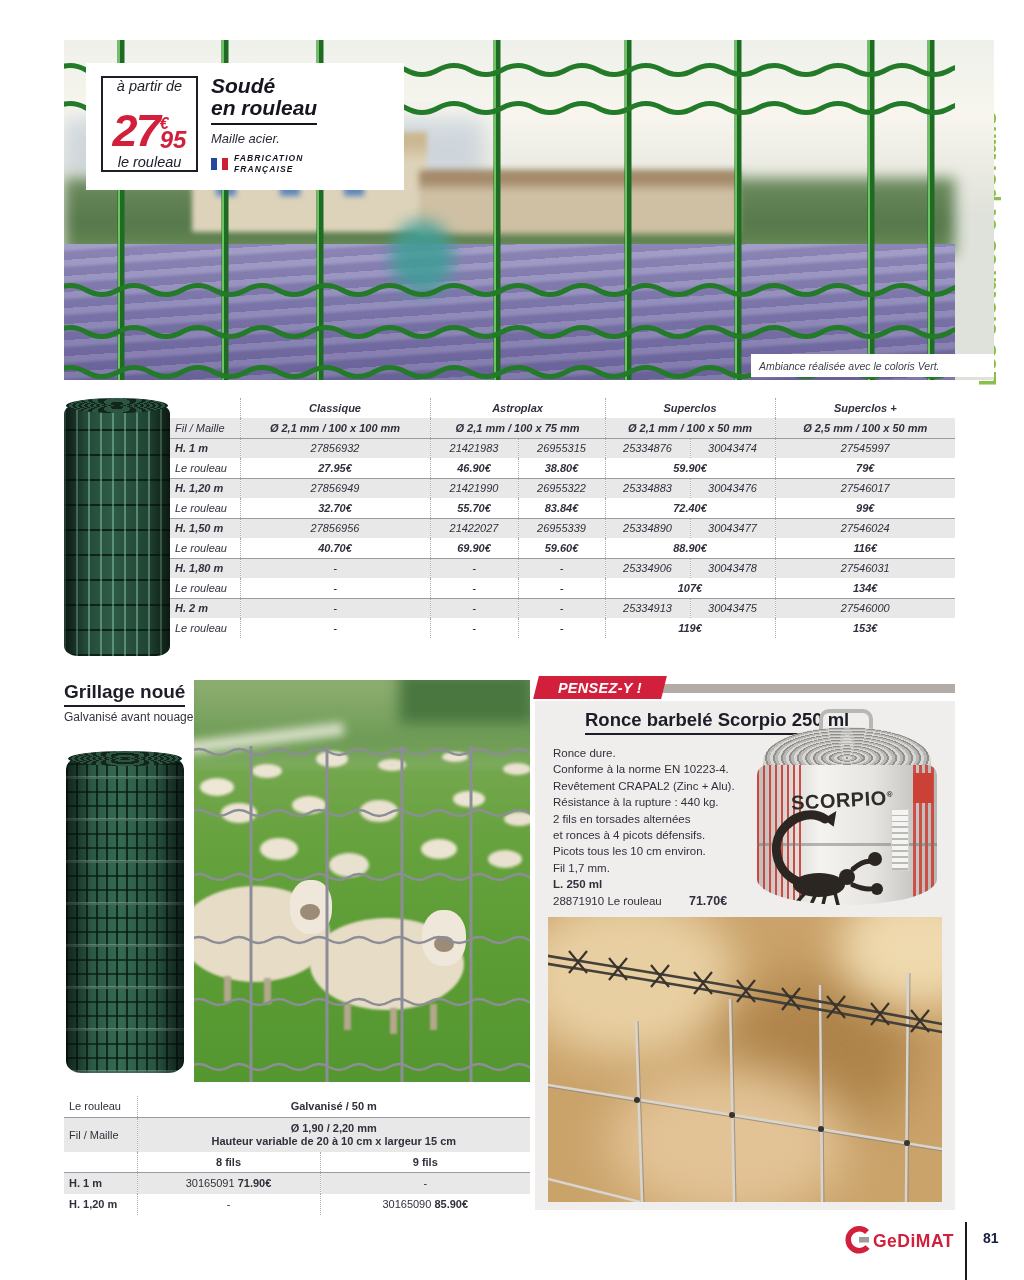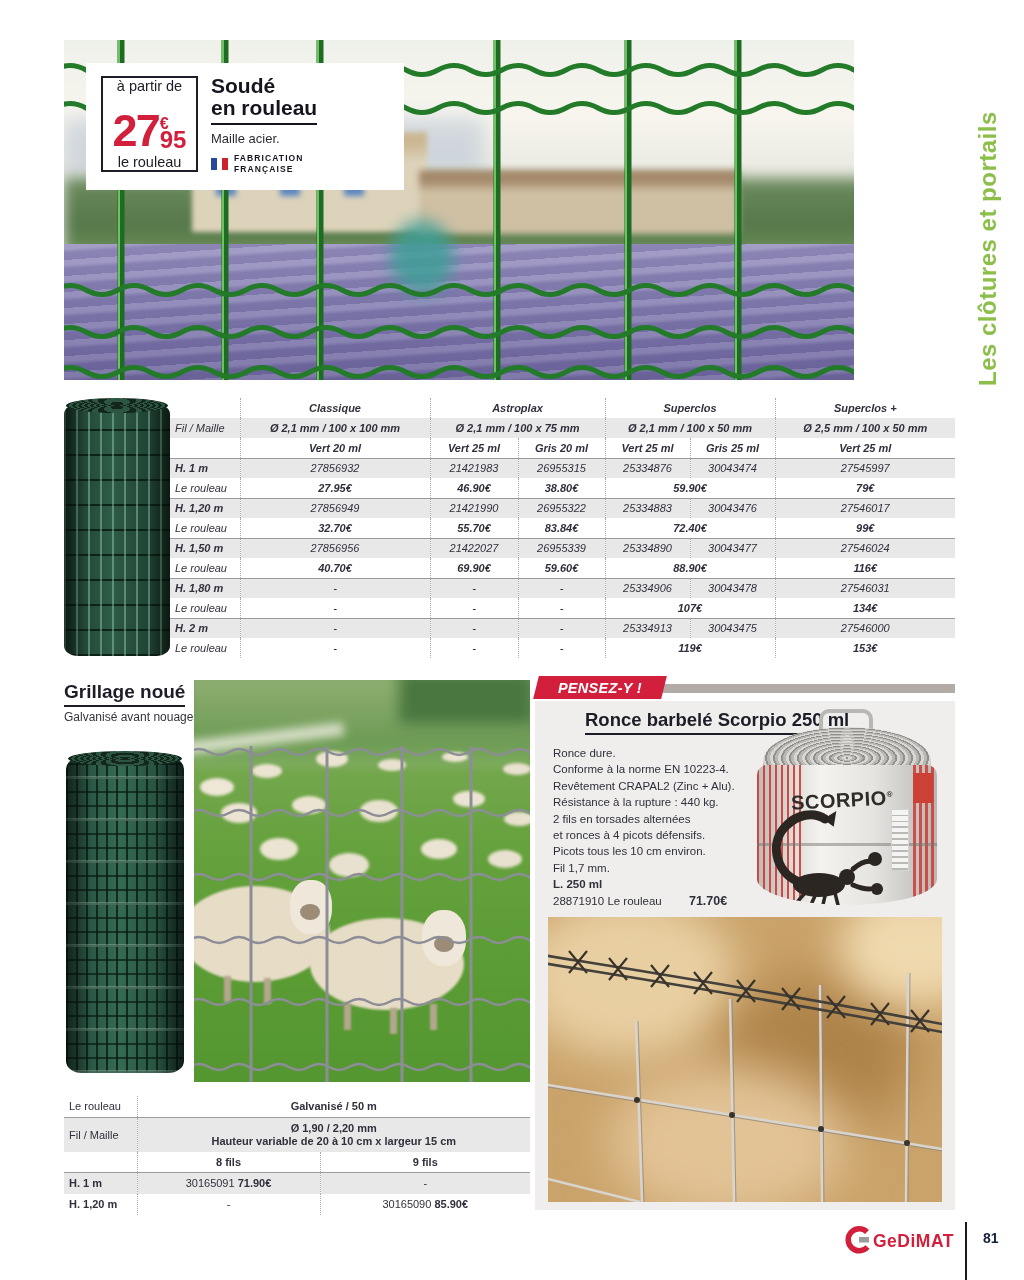--- a/index.html
+++ b/index.html
@@ -7,21 +7,21 @@
     --dot:#a9a9b2; --line:#9b9ba4; --green:#8cbf4a; --taupe:#b3aca6;
   }
   *{box-sizing:border-box; margin:0; padding:0;}
   body{width:1024px;height:1280px;background:#fff;font-family:"Liberation Sans","DejaVu Sans",sans-serif;position:relative;overflow:hidden;}
 
   
   .side-label{position:absolute;top:26px;left:974px;height:360px;writing-mode:vertical-rl;transform:rotate(180deg);
     font-size:24px;font-weight:800;color:var(--green);letter-spacing:.5px;white-space:nowrap;}
 
   
-  .hero{position:absolute;left:64px;top:40px;width:790px;height:340px;overflow:hidden;background:linear-gradient(180deg,#eef1ea 0%,#f7f5ee 22%,#e9e9e1 40%,#dfe2da 52%);}
+  .hero{position:absolute;left:64px;top:40px;width:930px;height:340px;overflow:hidden;background:linear-gradient(180deg,#eef1ea 0%,#f7f5ee 22%,#e9e9e1 40%,#dfe2da 52%);font-style:italic;}
   .hero .hills{position:absolute;left:0;top:78px;width:420px;height:60px;background:#bfcad6;filter:blur(10px);opacity:.65;}
   .hero .trees{position:absolute;left:0;top:138px;width:891px;height:78px;background:linear-gradient(180deg,#6d8c5e,#55774a 60%,#6d9058);filter:blur(7px);}
   .hero .house1{position:absolute;left:128px;top:92px;width:235px;height:100px;background:linear-gradient(180deg,#cbb893 12%,#ddd3ba 30%);filter:blur(2.5px);}
   .hero .sh{position:absolute;top:30px;width:20px;height:34px;background:#5b86c0;filter:blur(1.5px);}
   .hero .house2{position:absolute;left:355px;top:130px;width:320px;height:64px;background:linear-gradient(180deg,#a58a6b 18%,#cfc0a4 34%);filter:blur(3px);}
   .hero .lav{position:absolute;left:0;top:204px;width:891px;height:136px;
     background:repeating-linear-gradient(176deg,rgba(255,255,255,.10) 0 5px,rgba(40,30,90,.12) 9px 16px),
                linear-gradient(180deg,#9a94c2 0%,#8a84b6 35%,#7d76ab 70%,#716aa0 100%);}
   .hero .teal{position:absolute;left:326px;top:180px;width:64px;height:74px;background:#3f9e97;border-radius:50%;filter:blur(8px);opacity:.85;}
   .hero svg{position:absolute;left:0;top:0;}
@@ -202,20 +202,21 @@
       <div class="prod-sub">Maille acier.</div>
       <div class="made">
         <div class="flag"></div>
         <div class="made-text">
           <div>FABRICATION</div>
           <div>FRANÇAISE</div>
         </div>
       </div>
     </div>
   </div>
+  <div class="hero-caption">Ambiance réalisée avec le coloris Vert.</div>
 </div>
 
 <div class="roll" style="left:64px;top:404px;width:106px;height:252px;"></div>
 
 <table class="welded">
   <colgroup>
       <col style="width:70px">
       <col style="width:190px">
       <col style="width:88px">
       <col style="width:87px">
@@ -230,29 +231,20 @@
     <td class="b" colspan="2">Astroplax</td>
     <td class="b" colspan="2">Superclos</td>
     <td class="b">Superclos +</td>
   </tr>
   <tr class="gray">
     <td>Fil / Maille</td>
     <td class="b">Ø 2,1 mm / 100 x 100 mm</td>
     <td class="b" colspan="2">Ø 2,1 mm / 100 x 75 mm</td>
     <td class="b" colspan="2">Ø 2,1 mm / 100 x 50 mm</td>
     <td class="b">Ø 2,5 mm / 100 x 50 mm</td>
-  </tr>
-  <tr>
-    <td></td>
-    <td class="b">Vert 20 ml</td>
-    <td class="b">Vert 25 ml</td>
-    <td class="b">Gris 20 ml</td>
-    <td class="b">Vert 25 ml</td>
-    <td class="b">Gris 25 ml</td>
-    <td class="b">Vert 25 ml</td>
   </tr>
 
   <tr class="gray hline">
     <td class="b">H. 1 m</td>
     <td>27856932</td>
     <td>21421983</td>
     <td>26955315</td>
     <td>25334876</td>
     <td>30043474</td>
     <td>27545997</td>

